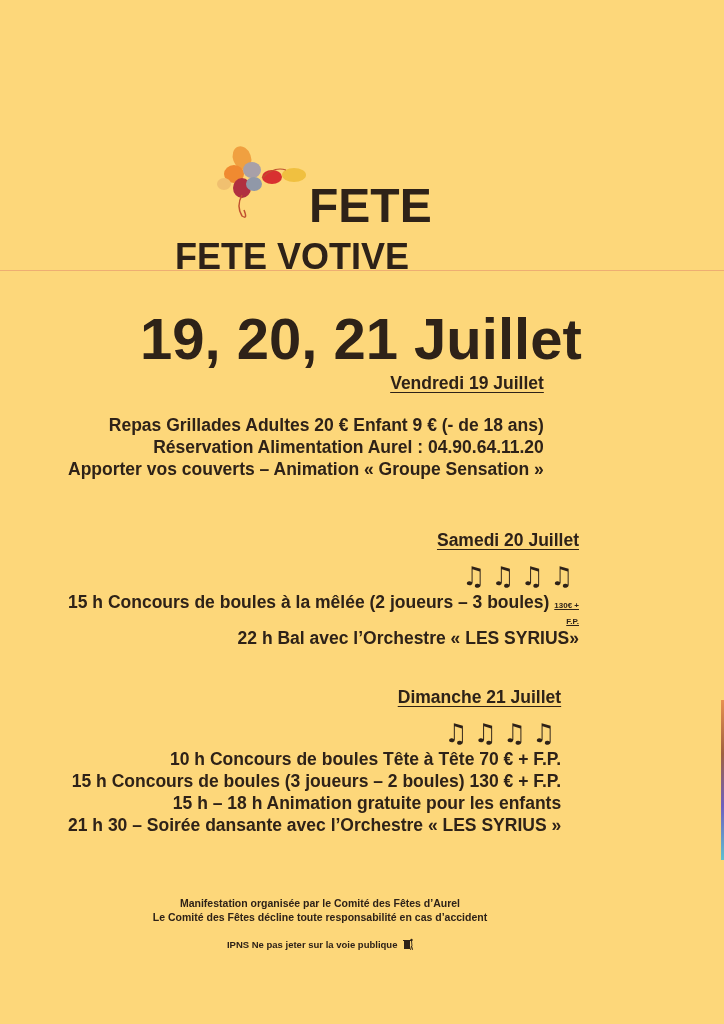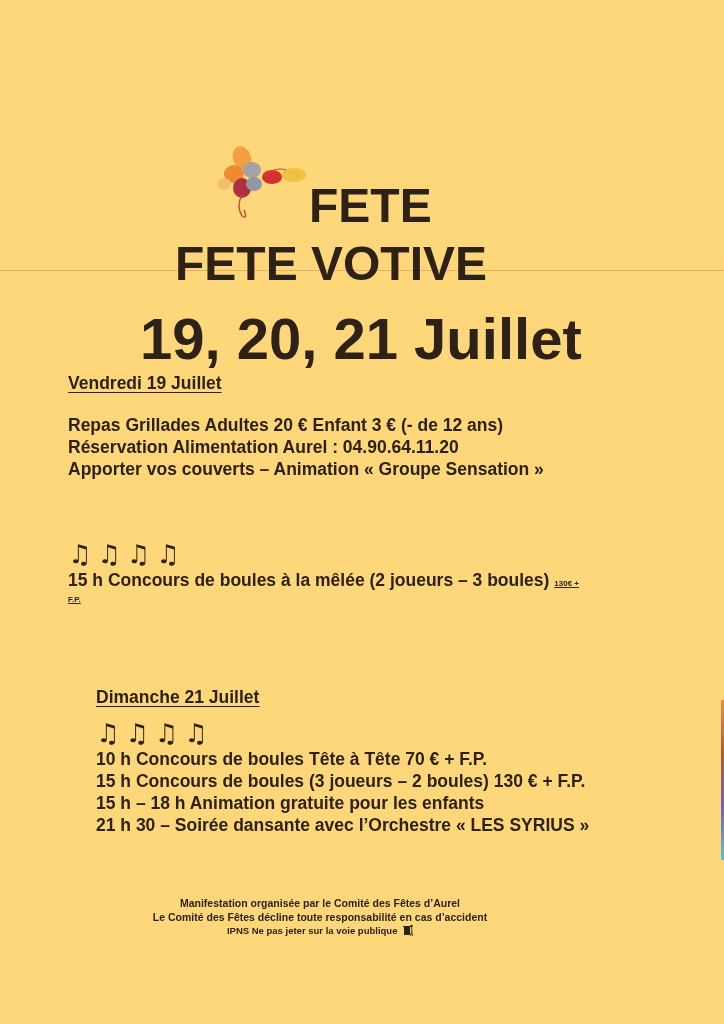--- a/index.html
+++ b/index.html
@@ -8,23 +8,23 @@
     background:#fdd77a;
     font-family:"Liberation Sans", sans-serif;
     color:#2e2218;
   }
   .fold-line { position:absolute; left:0; top:270px; width:724px; height:1px; background:#e8a070; opacity:.75; }
   .edge-strip { position:absolute; right:0; top:700px; width:3px; height:160px;
     background:linear-gradient(#e89050,#a06040,#7060c0,#60c0d0); }
   .ornament { position:absolute; left:212px; top:140px; width:100px; height:85px; }
   .title { position:absolute; font-weight:bold; white-space:nowrap; letter-spacing:0; }
   .t-aurel { left:309px; top:178px; font-size:48px; }
-  .t-fete  { left:175px; top:236px; font-size:48px; }
+  .t-fete  { left:175px; top:236px; font-size:36px; }
   .t-dates { left:140px; top:305px; font-size:58px; }
-  .block { position:absolute; left:68px; font-weight:bold; font-size:17.5px; line-height:22px; white-space:nowrap; }
+  .block { position:absolute; left:68px; font-weight:bold; font-size:17.5px; line-height:22px; white-space:nowrap;text-align:right; }
   .day { text-decoration:underline; text-underline-offset:3px; font-size:17.5px; }
   .notes { font-size:26px; font-weight:normal; letter-spacing:6px; line-height:30px; font-family:"DejaVu Sans", sans-serif; }
   .small { font-size:8px;text-decoration:underline; }
   .footer { position:absolute; left:0; width:640px; text-align:center; font-weight:bold; font-size:10.5px; line-height:14px; }
   .bin { display:inline-block; width:10px; height:12px; vertical-align:-2px; margin-left:3px; }
 </style>
 </head>
 <body>
 
 <div class="fold-line"></div>
@@ -43,49 +43,51 @@
   <path d="M50 38 Q62 26 74 30" stroke="#c05030" stroke-width="1.2" fill="none"></path>
 </svg>
 
 <div class="title t-aurel">FETE</div>
 <div class="title t-fete">FETE VOTIVE</div>
 <div class="title t-dates">19, 20, 21 Juillet</div>
 
 <div class="block" style="top:372px;">
   <div class="day">Vendredi 19 Juillet</div>
   <div style="height:20px"></div>
-  <div>Repas Grillades Adultes 20 € Enfant 3 € (- de 12 ans)</div>
+  <div>Repas Grillades Adultes 20 € Enfant 9 € (- de 18 ans)</div>
   <div>Réservation Alimentation Aurel : 04.90.64.11.20</div>
   <div>Apporter vos couverts – Animation « Groupe Sensation »</div>
 </div>
 
 <div class="block" style="top:529px;">
+  <div class="day">Samedi 20  Juillet</div>
   <div style="height:10px"></div>
   <div class="notes">♫♫♫♫</div>
   <div>
     <span>15 h Concours de boules à la mêlée (2 joueurs – 3 boules)</span>
     <span class="small">130€ +</span>
   </div>
   <div class="small" style="line-height:10px">F.P.</div>
+  <div>22 h Bal avec l’Orchestre « LES SYRIUS»</div>
 </div>
 
-<div class="block" style="top:686px;margin-left:28px;">
+<div class="block" style="top:686px;">
   <div class="day">Dimanche 21 Juillet</div>
   <div style="height:10px"></div>
   <div class="notes">♫♫♫♫</div>
   <div>10 h Concours de boules Tête à Tête 70 € + F.P.</div>
   <div>15 h Concours de boules (3 joueurs – 2 boules) 130 € + F.P.</div>
   <div>15 h – 18 h Animation gratuite pour les enfants</div>
   <div>21 h 30 – Soirée dansante avec l’Orchestre « LES SYRIUS »</div>
 </div>
 
 <div class="footer" style="top:896px;">
   <div>Manifestation organisée par le Comité des Fêtes d’Aurel</div>
   <div>Le Comité des Fêtes décline toute responsabilité en cas d’accident</div>
-  <div style="margin-top:0; font-size:9.5px">
+  <div style="margin-top:14px; font-size:9.5px">
     <span>IPNS Ne pas jeter sur la voie publique</span>
     <svg class="bin" viewBox="0 0 10 12">
       <rect x="1" y="3" width="6" height="8" fill="#2e2218"></rect>
       <rect x="0" y="2" width="8" height="1" fill="#2e2218"></rect>
       <circle cx="8.5" cy="2" r="1.2" fill="#2e2218"></circle>
       <path d="M8.5 3 L9 8 M8.5 8 L7.5 12 M8.5 8 L9.8 12" stroke="#2e2218" stroke-width="0.9"></path>
     </svg>
   </div>
 </div>
 

